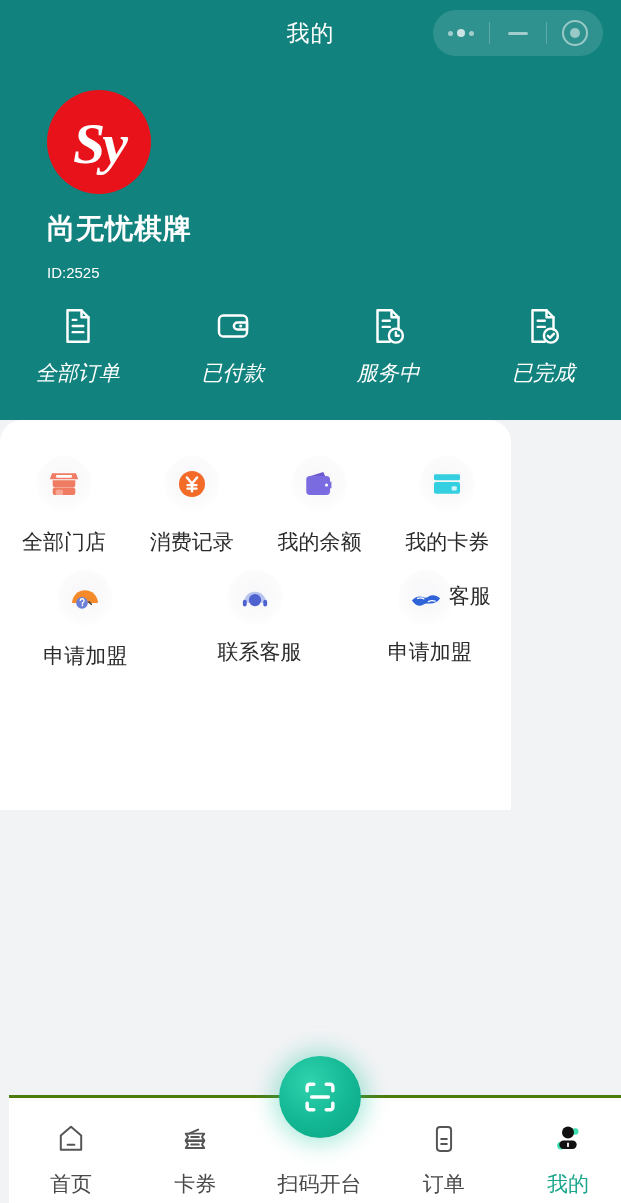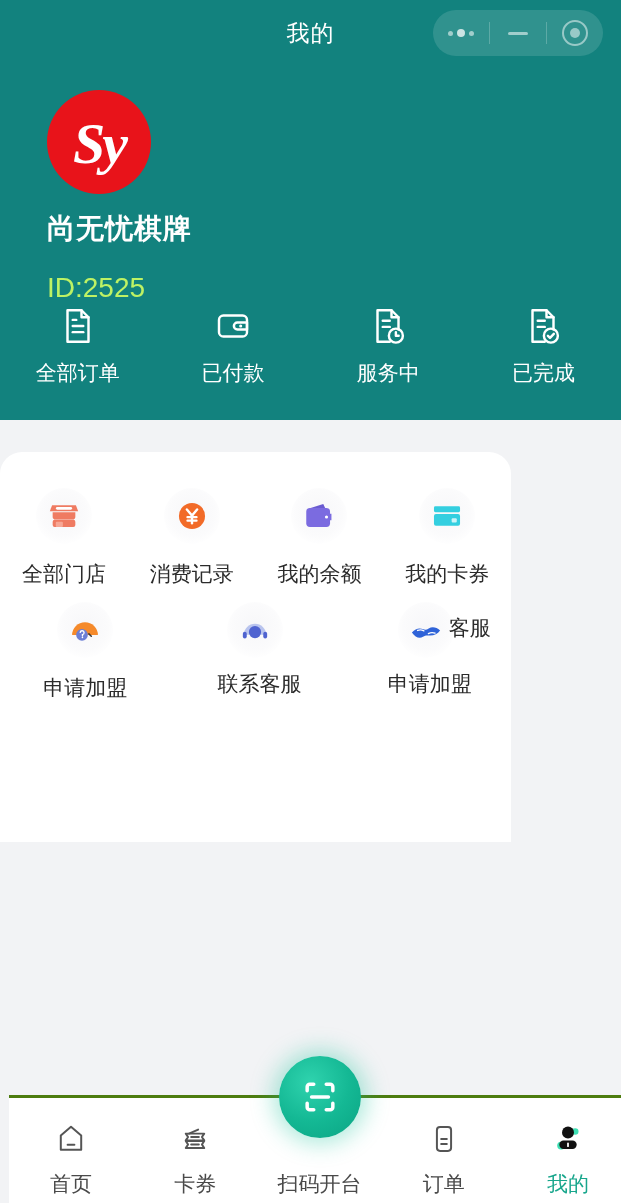--- a/index.html
+++ b/index.html
@@ -54,38 +54,39 @@
   }
   .logo-text {
     color:#fff; font-family:"Liberation Serif","DejaVu Serif",serif;
     font-style:italic; font-weight:bold; font-size:58px;
     line-height:1; letter-spacing:-3px; transform:translateY(2px);
   }
   .shop-name {
     margin-top:16px; color:#ffffff; font-size:28px; font-weight:bold;
     letter-spacing:1px;
   }
-  .shop-id { margin-top:24px; color:#bef264; font-size:28px; }
+  .shop-id { margin-top:16px; color:#ffffff; font-size:15px; }
 
   
   .orders {
     position:absolute; left:0; top:305px; width:621px;
     display:flex;
+    font-style:italic;
   }
   .order-item {
     flex:1; display:flex; flex-direction:column; align-items:center; gap:12px;
   }
   .order-label { color:#ffffff; font-size:21px; }
   .oicon { width:42px; height:42px; position:relative; }
   .oicon svg { display:block; }
 
   
   .card {
     position:absolute; left:0; top:420px; width:511px; height:390px;
-    background:#ffffff; border-radius:22px 22px 0 0;margin-top:32px;
+    background:#ffffff; border-radius:22px 22px 0 0;
   }
   .grid { padding:22px 0 0 0; }
   .grid-row { display:flex; }
   .grid-cell {
     flex:1; display:flex; flex-direction:column; align-items:center;
     padding-top:14px; position:relative;
   }
   .gicon {
     width:56px; height:56px; border-radius:50%;
     background:radial-gradient(circle at 50% 45%, #f7f7f9 0%, #fbfbfc 55%, #ffffff 78%);

